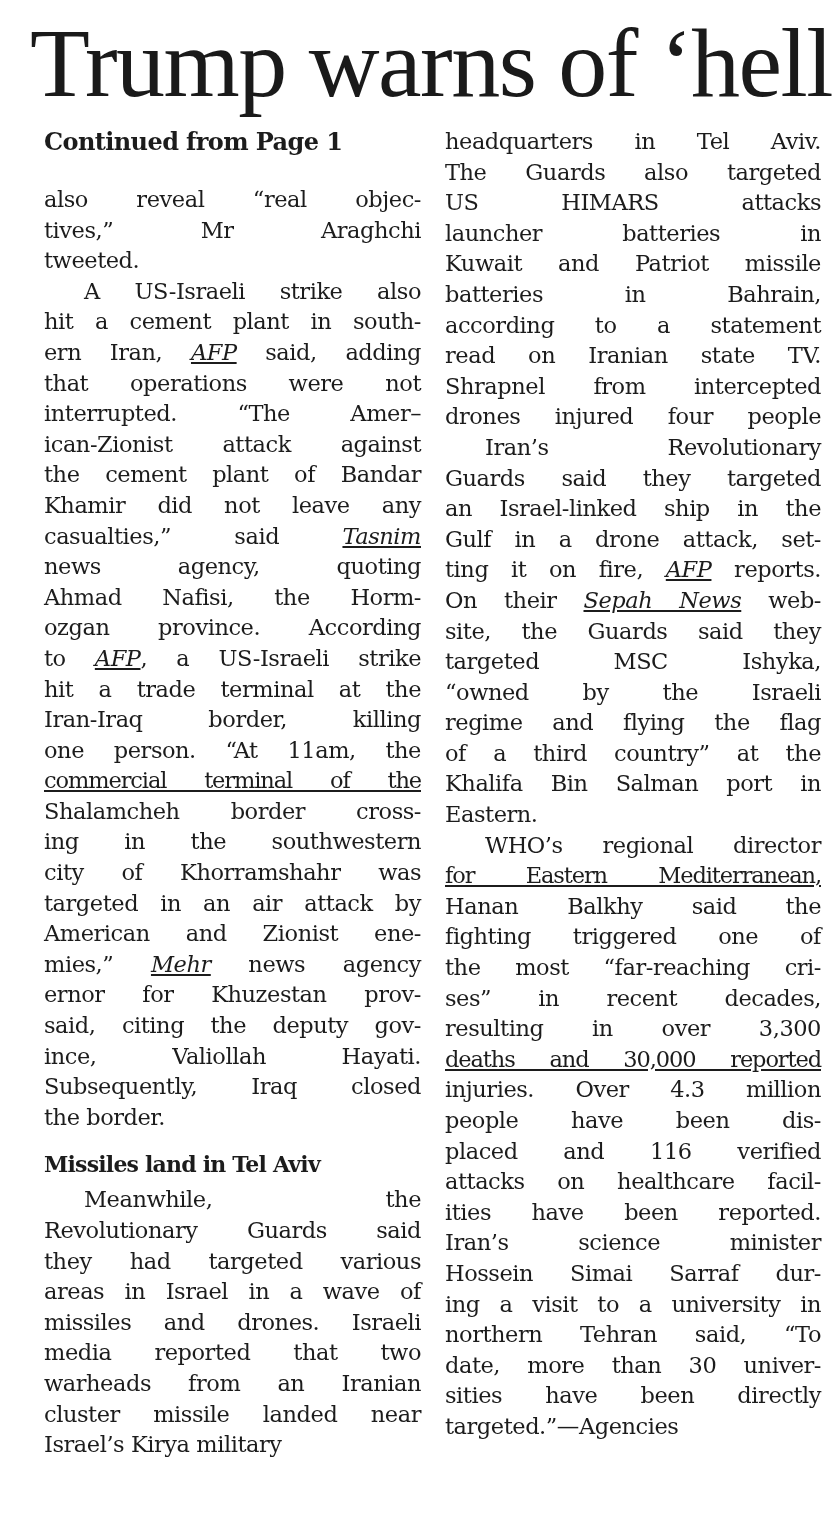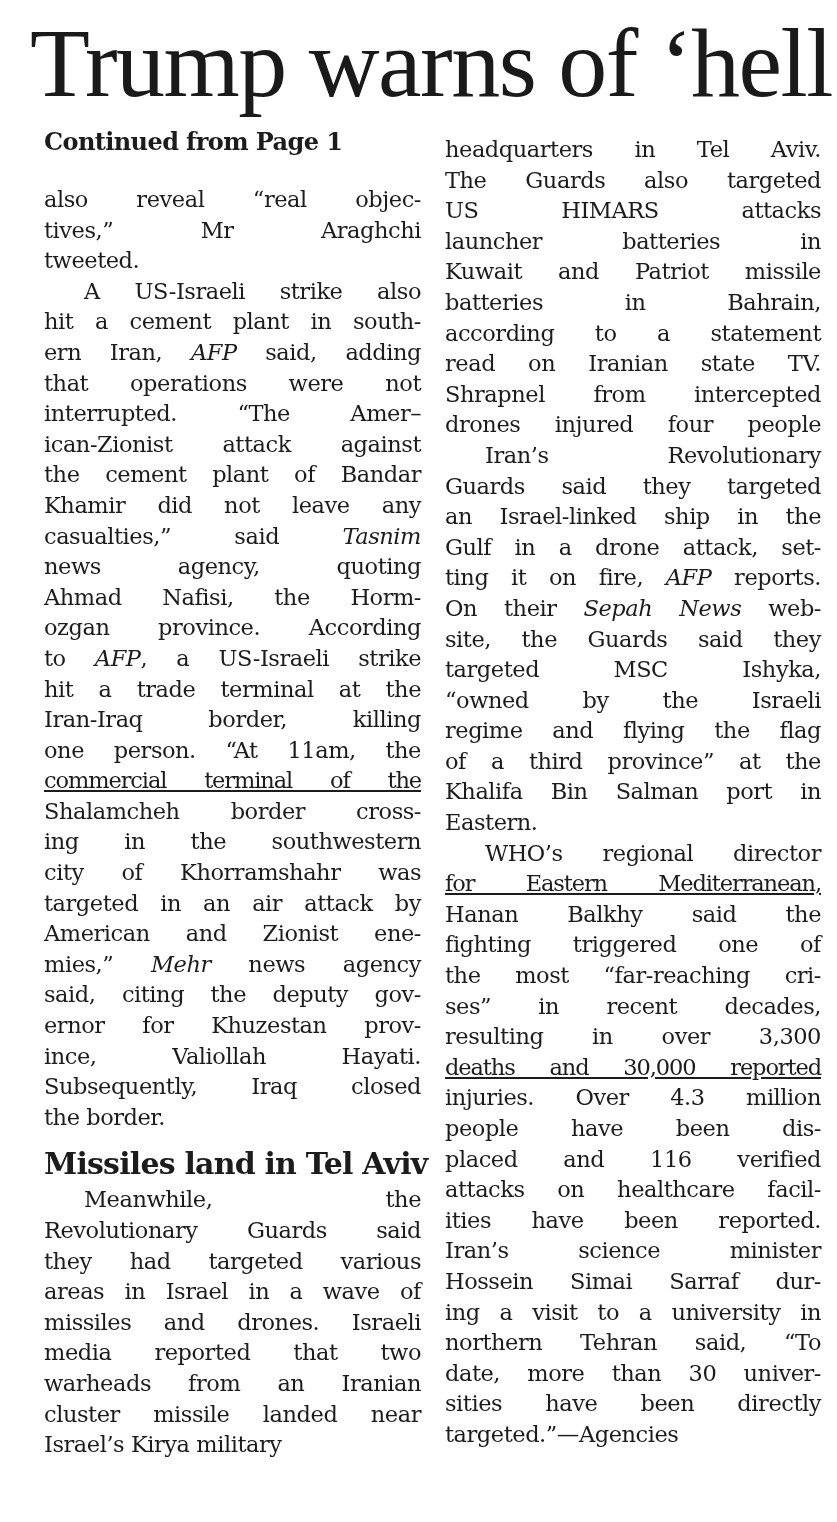--- a/index.html
+++ b/index.html
@@ -27,35 +27,35 @@
       line-height: 110px;
       letter-spacing: -1.5px;
       color: #1a1a1a;
       white-space: nowrap;
     }
     .col {
       position: absolute;
       top: 124px;
     }
     .col-left { left: 44px; width: 377px; }
-    .col-right { left: 445px; width: 376px; top: 134px; }
+    .col-right { left: 445px; width: 376px; top: 126px; }
 
     .kicker {
       font-family: "DejaVu Serif", serif;
       font-weight: bold;
       font-size: 24px;
       line-height: 36px;
       letter-spacing: -0.6px;
       margin: 0 0 24px 0;
       white-space: nowrap;
     }
     .subhead {
       font-family: "DejaVu Serif", serif;
       font-weight: bold;
-      font-size: 30px;
+      font-size: 22px;
       line-height: 32px;
       letter-spacing: -0.8px;
       margin: 16px 0 4px 0;
       white-space: nowrap;
     }
     .line {
       display: block;
       font-size: 22.5px;
       line-height: 30.6px;
       height: 30.6px;
@@ -69,21 +69,21 @@
       text-align-last: left;
     }
     .line.indent {
       padding-left: 40px;
     }
     .line.tight {
       letter-spacing: -1.1px;
       word-spacing: -3px;
       text-decoration: underline;
     }
-    .line .it { font-style: italic; }
+    .line .it { font-style: italic; text-decoration: underline; }
   </style>
 </head>
 <body>
 
 <h1 class="headline">Trump warns of ‘hell’</h1>
 
 <div class="col col-left">
   <div class="kicker">Continued from Page 1</div>
   <div>
       <span class="line">also reveal “real objec-</span>
@@ -107,22 +107,22 @@
       <span class="line">hit a trade terminal at the</span>
       <span class="line">Iran-Iraq border, killing</span>
       <span class="line">one person. “At 11am, the</span>
       <span class="line tight">commercial terminal of the</span>
       <span class="line">Shalamcheh border cross-</span>
       <span class="line">ing in the southwestern</span>
       <span class="line">city of Khorramshahr was</span>
       <span class="line">targeted in an air attack by</span>
       <span class="line">American and Zionist ene-</span>
       <span class="line">mies,” <span class="it">Mehr</span> news agency</span>
+      <span class="line">ernor for Khuzestan prov-</span>
       <span class="line">said, citing the deputy gov-</span>
-      <span class="line">ernor for Khuzestan prov-</span>
       <span class="line">ince, Valiollah Hayati.</span>
       <span class="line">Subsequently, Iraq closed</span>
       <span class="line last">the border.</span>
     </div>
   <div class="subhead">Missiles land in Tel Aviv</div>
   <div>
       <span class="line indent">Meanwhile, the</span>
       <span class="line">Revolutionary Guards said</span>
       <span class="line">they had targeted various</span>
       <span class="line">areas in Israel in a wave of</span>
@@ -151,21 +151,21 @@
       <span class="line indent">Iran’s Revolutionary</span>
       <span class="line">Guards said they targeted</span>
       <span class="line">an Israel-linked ship in the</span>
       <span class="line">Gulf in a drone attack, set-</span>
       <span class="line">ting it on fire, <span class="it">AFP</span> reports.</span>
       <span class="line">On their <span class="it">Sepah News</span> web-</span>
       <span class="line">site, the Guards said they</span>
       <span class="line">targeted MSC Ishyka,</span>
       <span class="line">“owned by the Israeli</span>
       <span class="line">regime and flying the flag</span>
-      <span class="line">of a third province” at the</span>
+      <span class="line">of a third country” at the</span>
       <span class="line">Khalifa Bin Salman port in</span>
       <span class="line last">Eastern.</span>
     </div>
   <div>
       <span class="line indent">WHO’s regional director</span>
       <span class="line tight">for Eastern Mediterranean,</span>
       <span class="line">Hanan Balkhy said the</span>
       <span class="line">fighting triggered one of</span>
       <span class="line">the most “far-reaching cri-</span>
       <span class="line">ses” in recent decades,</span>

